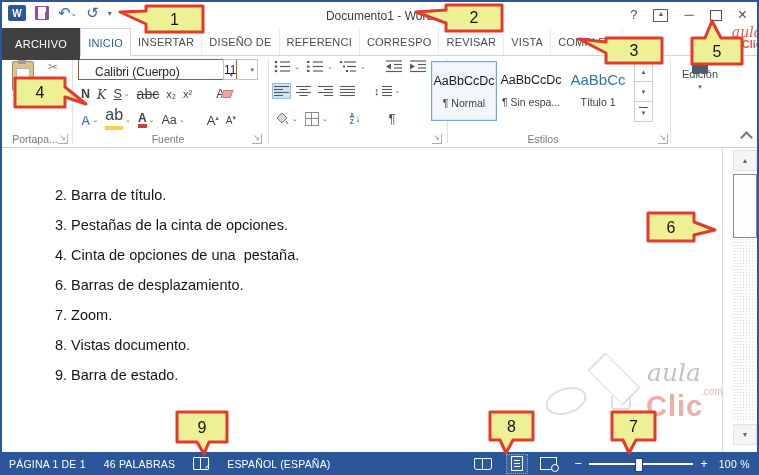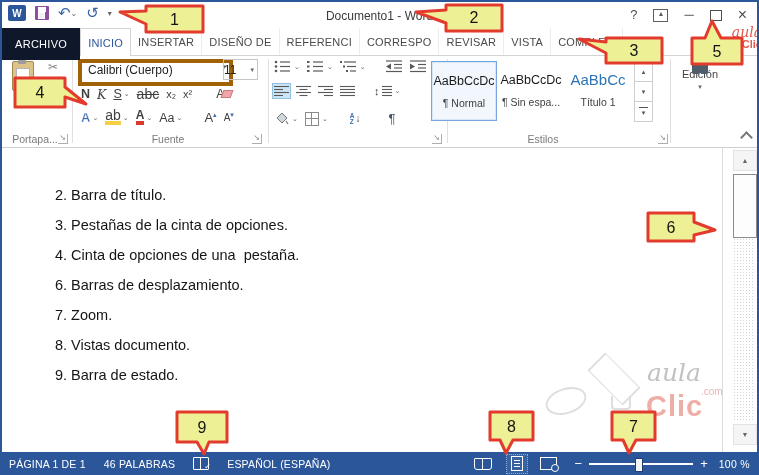--- a/index.html
+++ b/index.html
@@ -23,21 +23,21 @@
   .app-title{position:absolute;left:0;right:0;top:7px;text-align:center;font-size:12px;color:#3b3b3b;}
   .winbtns{position:absolute;right:10px;top:6px;display:flex;align-items:center;gap:16px;z-index:3;}
   .winbtn{color:#4f4f4f;font-size:13px;line-height:14px;}
   .rdo-ic{width:13px;height:11px;border:1px solid #5f5f5f;display:flex;align-items:flex-start;justify-content:center;font-size:7px;color:#5f5f5f;}
   .max-ic{width:10px;height:9px;border:1.5px solid #4f4f4f;}
   .close-ic{font-size:16px;}
 
   
   .tabrow{position:absolute;left:2px;top:28px;right:2px;height:27px;display:flex;align-items:stretch;
           border-bottom:1px solid #d4d4d4;background:#fff;z-index:2;}
-  .tab-file{background:#0f172a;color:#fff;font-size:11px;display:flex;align-items:center;padding:16px 13px;letter-spacing:.3px;}
+  .tab-file{background:#404040;color:#fff;font-size:11px;display:flex;align-items:center;padding:16px 13px;letter-spacing:.3px;}
   .tab{font-size:11px;color:#4a4a4a;display:flex;align-items:center;padding:0 7px;letter-spacing:.2px;
        border-right:1px solid #ececec;}
   .tab.active{background:#fff;color:#2b579a;border:1px solid #d4d4d4;border-bottom:none;margin-bottom:-1px;z-index:3;}
   .account{position:absolute;left:640px;top:37px;font-size:11px;color:#555;z-index:1;}
   .brand{position:absolute;right:-3px;top:25px;z-index:4;text-align:right;line-height:1;width:40px;}
   .brand .b1{font-family:"DejaVu Serif",serif;font-style:italic;font-size:14px;color:#e4584e;display:block;}
   .brand .b2{font-size:11px;font-weight:bold;color:#e4584e;display:block;margin-top:0px;}
 
   
   .ribbon{position:absolute;left:2px;top:55px;right:2px;height:92px;background:#fff;border-bottom:1px solid #cfcfcf;z-index:1;}
@@ -52,38 +52,38 @@
   .clip-board{position:absolute;left:10px;top:6px;width:20px;height:28px;background:#ddc28a;border:1px solid #a08b55;border-radius:2px;}
   .clip-board::before{content:"";position:absolute;left:3px;top:6px;width:12px;height:18px;background:#fff;border:1px solid #b5b5b5;}
   .clip-board::after{content:"";position:absolute;left:5px;top:-2px;width:8px;height:4px;background:#9c9c9c;border-radius:1px;}
   .paste-dd{position:absolute;left:16px;top:40px;font-size:8px;color:#555;}
   .cut-ic{position:absolute;left:46px;top:5px;font-size:12px;color:#7a7a7a;}
   .copy-ic{position:absolute;left:48px;top:24px;width:8px;height:10px;border:1px solid #8a8a8a;background:#fff;box-shadow:2px 2px 0 #fff,3px 3px 0 #8a8a8a;}
   .painter-ic{position:absolute;left:47px;top:43px;width:10px;height:5px;background:#e8c060;border:1px solid #a88b3f;transform:rotate(-35deg);}
   .painter-ic::after{content:"";position:absolute;left:10px;top:1px;width:6px;height:2px;background:#8a6d3b;}
 
   
-  .fontname{position:absolute;left:76px;top:4px;width:141px;height:19px;border:4px solid #a16207;font-size:12px;color:#1f1f1f;
-            display:flex;align-items:flex-start;padding-left:6px;}
+  .fontname{position:absolute;left:76px;top:4px;width:141px;height:19px;border:1px solid #a16207;font-size:12px;color:#1f1f1f;
+            display:flex;align-items:flex-end;padding-left:16px;}
   .fontname .dd,.fontsize .dd{position:absolute;right:3px;}
   .fontsize{position:absolute;left:221px;top:4px;width:33px;height:19px;border:1px solid #c6c6c6;font-size:12px;color:#1f1f1f;
             display:flex;align-items:center;padding-left:0;}
   .frow{position:absolute;display:flex;align-items:center;gap:7px;}
   .frow2{left:79px;top:31px;}
   .frow3{left:79px;top:55px;}
   .fb{font-size:12.5px;color:#3f3f3f;}
   .fb-b{font-weight:bold;}
   .fb-i{font-style:italic;font-family:"DejaVu Serif",serif;}
   .fb-u{text-decoration:underline;}
   .fb-s{text-decoration:line-through;font-size:14px;}
   .fb-sub,.fb-sup{font-size:11px;}
   .clear-ic{position:relative;font-size:12.5px;color:#3f3f3f;}
   .clear-ic::after{content:"";position:absolute;right:-8px;top:3px;width:8px;height:6px;background:#f2a5a8;border:1px solid #c97a7e;transform:skewX(-20deg);}
   .fx-a{color:#3b6cb4;font-weight:bold;font-size:13px;-webkit-text-stroke:.3px #fff;}
-  .hl-ab{font-size:14px;color:#3f3f3f;border-bottom:4px solid #f7cf46;line-height:9px;padding-bottom:1px;}
+  .hl-ab{font-size:16px;color:#3f3f3f;border-bottom:4px solid #f7cf46;line-height:9px;padding-bottom:7px;}
   .fc-a{font-size:12px;font-weight:bold;color:#3f3f3f;border-bottom:4px solid #d83b2e;line-height:10px;padding-bottom:1px;}
   .grow-a{font-size:13px;color:#3f3f3f;}  .grow-a sup{font-size:7px;color:#3b6cb4;}
   .shrink-a{font-size:10px;color:#3f3f3f;} .shrink-a sup{font-size:7px;color:#3b6cb4;}
 
   
   .prow1{left:272px;top:5px;} .prow2{left:272px;top:30px;} .prow3{left:272px;top:56px;}
   .pbtn{display:flex;align-items:center;gap:1px;}
   .pbtn.sel{background:#cde6f7;border:1px solid #92c0e0;margin:-2px;padding:1px;}
   .ic-borders{width:12px;height:12px;border:1px solid #8a8a8a;
      background:linear-gradient(#8a8a8a,#8a8a8a) center/12px 1px no-repeat,linear-gradient(#8a8a8a,#8a8a8a) center/1px 12px no-repeat;}

